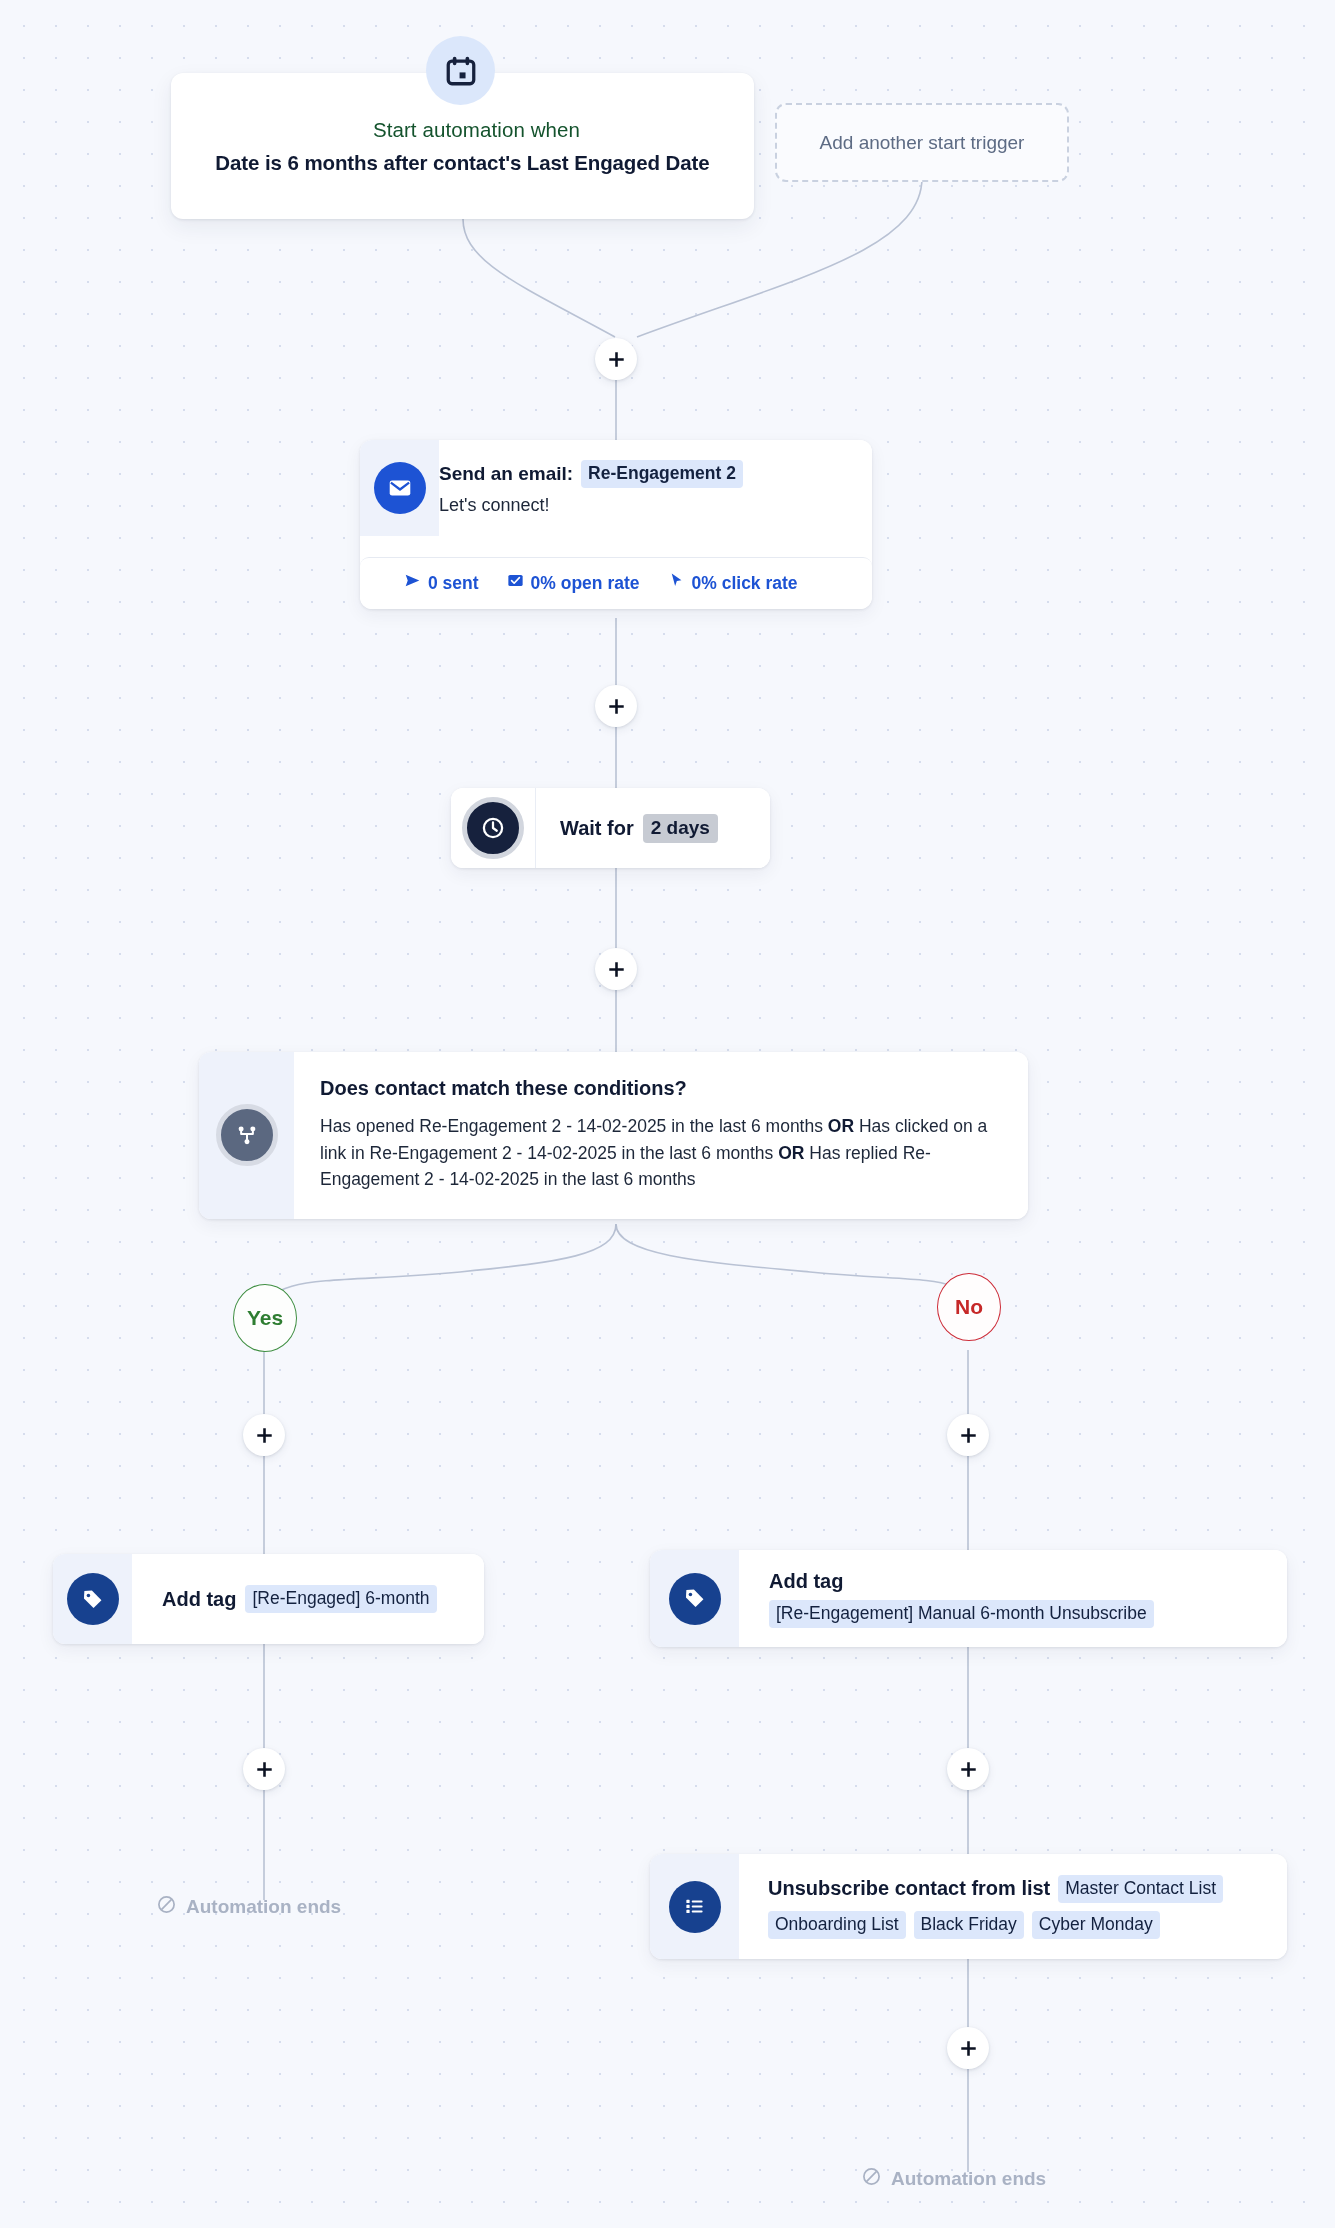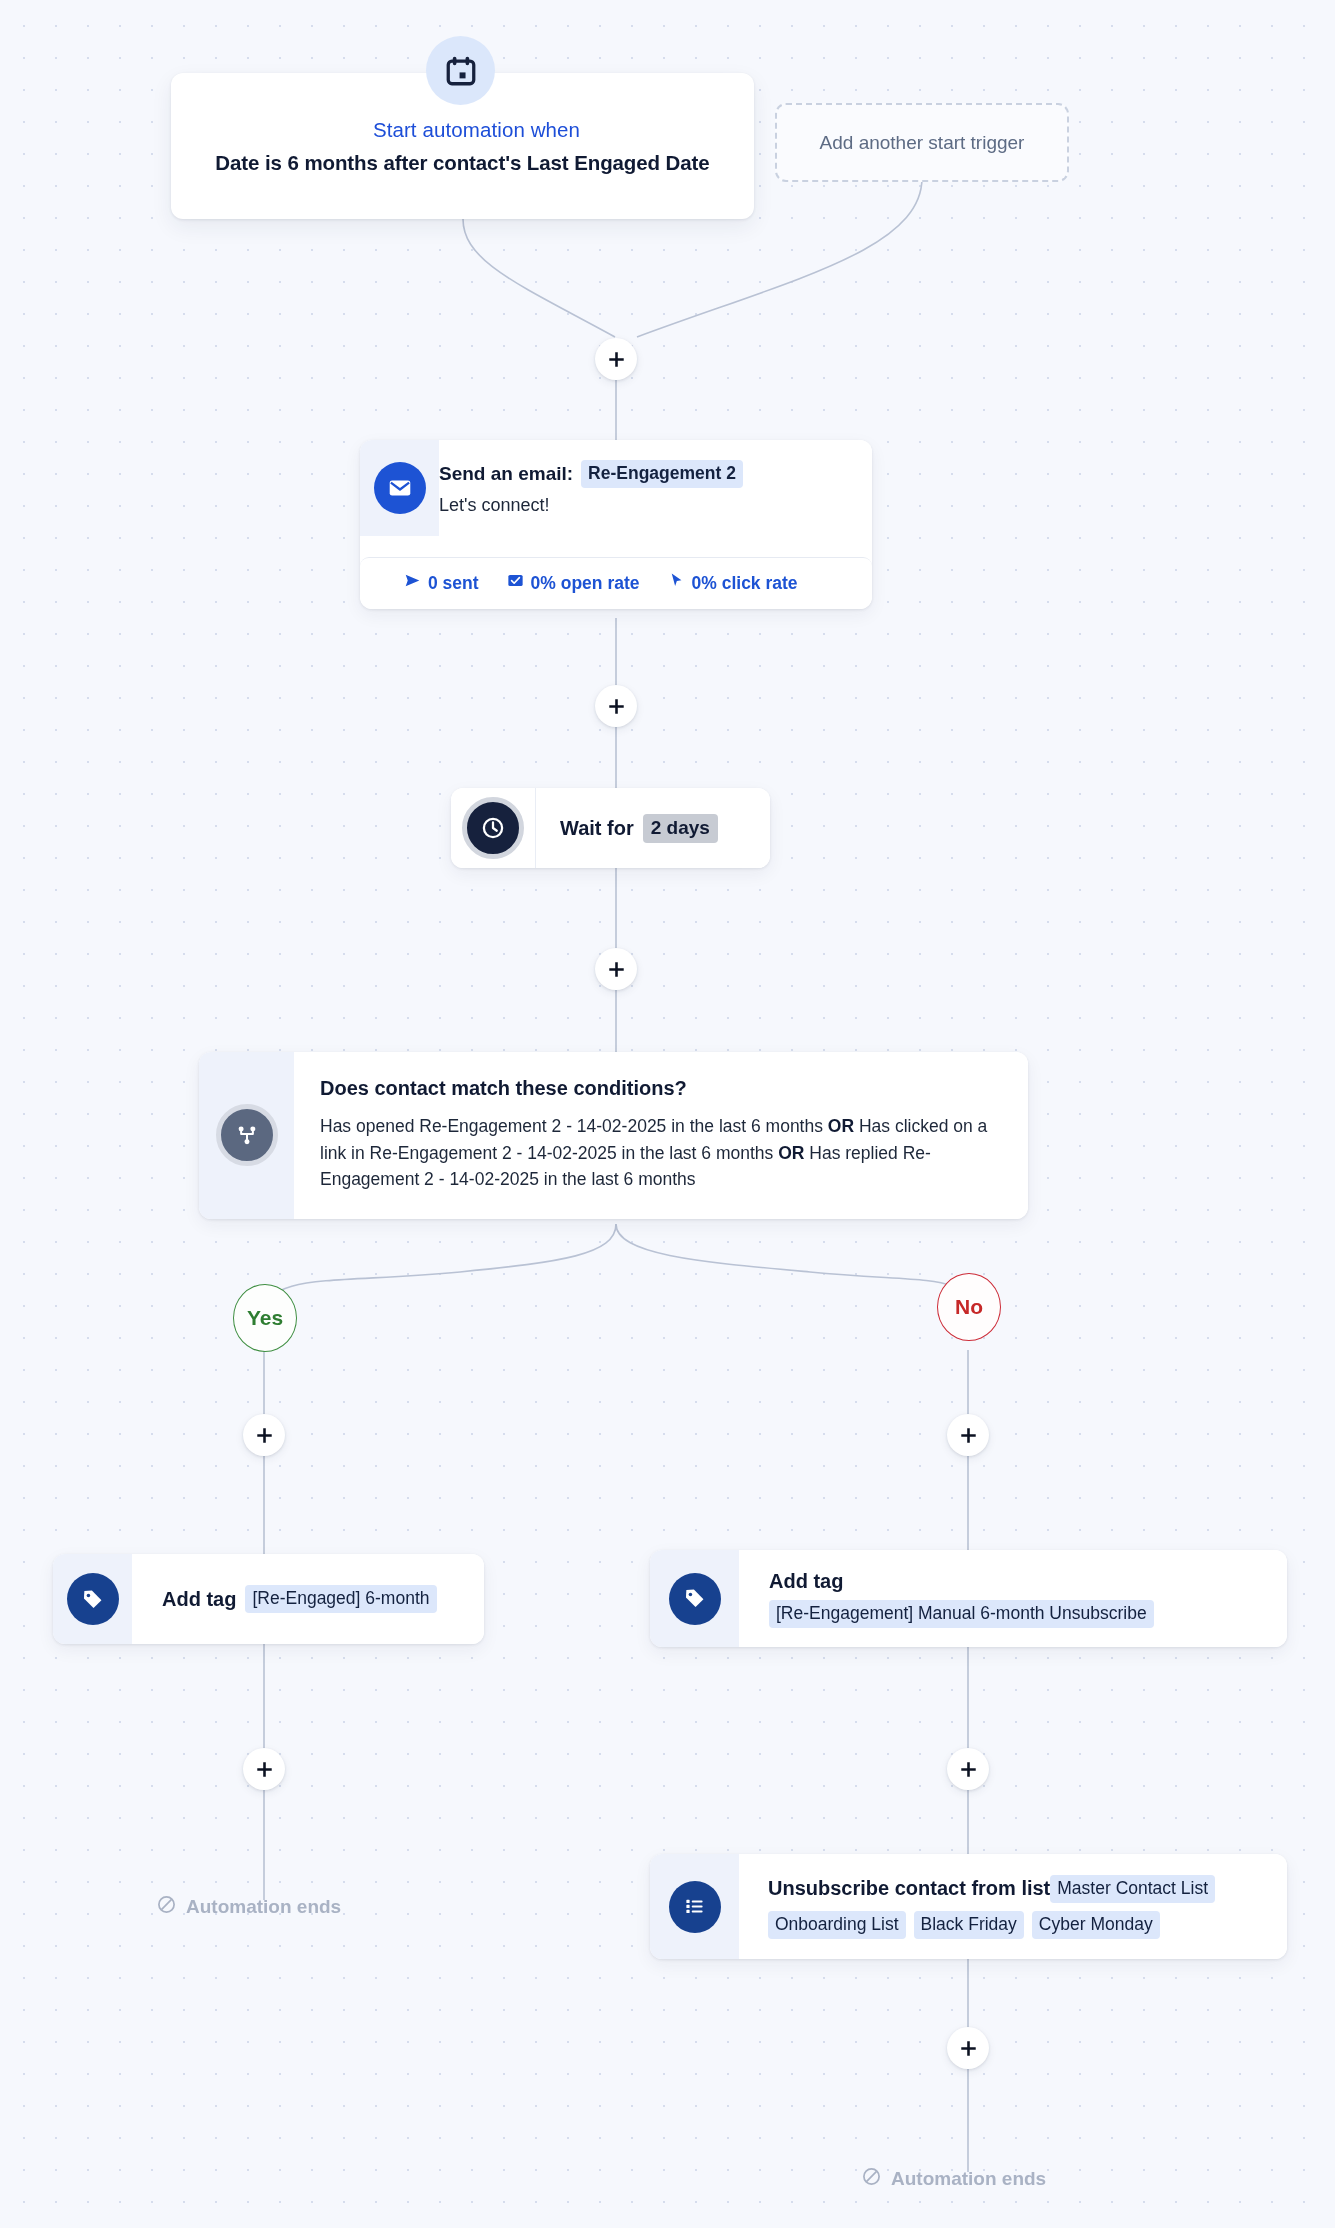--- a/index.html
+++ b/index.html
@@ -97,21 +97,21 @@
     height: 69px;
     border-radius: 50%;
     background: #dbe7fb;
     display: flex;
     align-items: center;
     justify-content: center;
     z-index: 5;
   }
   .trigger-sub {
     font-size: 20.5px;
-    color: #1d4ed8;
+    color: #14532d;
     margin-bottom: 9px;
     letter-spacing: .1px;
     margin-left: 28px;
   }
   .trigger-main {
     font-size: 20.5px;
     color: #101a33;
     font-weight: bold;
     letter-spacing: -.1px;
   }
@@ -276,21 +276,21 @@
   #tag-no-node { left: 650px; top: 1550px; }
   #tag-no-node .card { width: 637px; height: 97px; }
   #tag-no-node .icon-rail { width: 89px; }
   #tag-no-node .body { flex: 1; padding-left: 30px; gap: 7px; align-items: flex-start; }
 
   
   #unsub-node { left: 650px; top: 1854px; }
   #unsub-node .card { width: 637px; height: 105px; }
   #unsub-node .icon-rail { width: 89px; }
   #unsub-node .body { flex: 1; padding: 0 14px 0 29px; }
-  .unsub-line1 { display: flex; align-items: center; margin-bottom: 8px; }
+  .unsub-line1 { display: flex; align-items: center; gap: 8px; margin-bottom: 8px; }
   .unsub-title { font-size: 20px; font-weight: bold; color: #101a33; white-space: nowrap; }
   .unsub-line2 { display: flex; align-items: center; gap: 8px; flex-wrap: wrap; }
 
   
   .ends {
     position: absolute;
     display: flex;
     align-items: center;
     gap: 10px;
     color: #a9b2c4;

